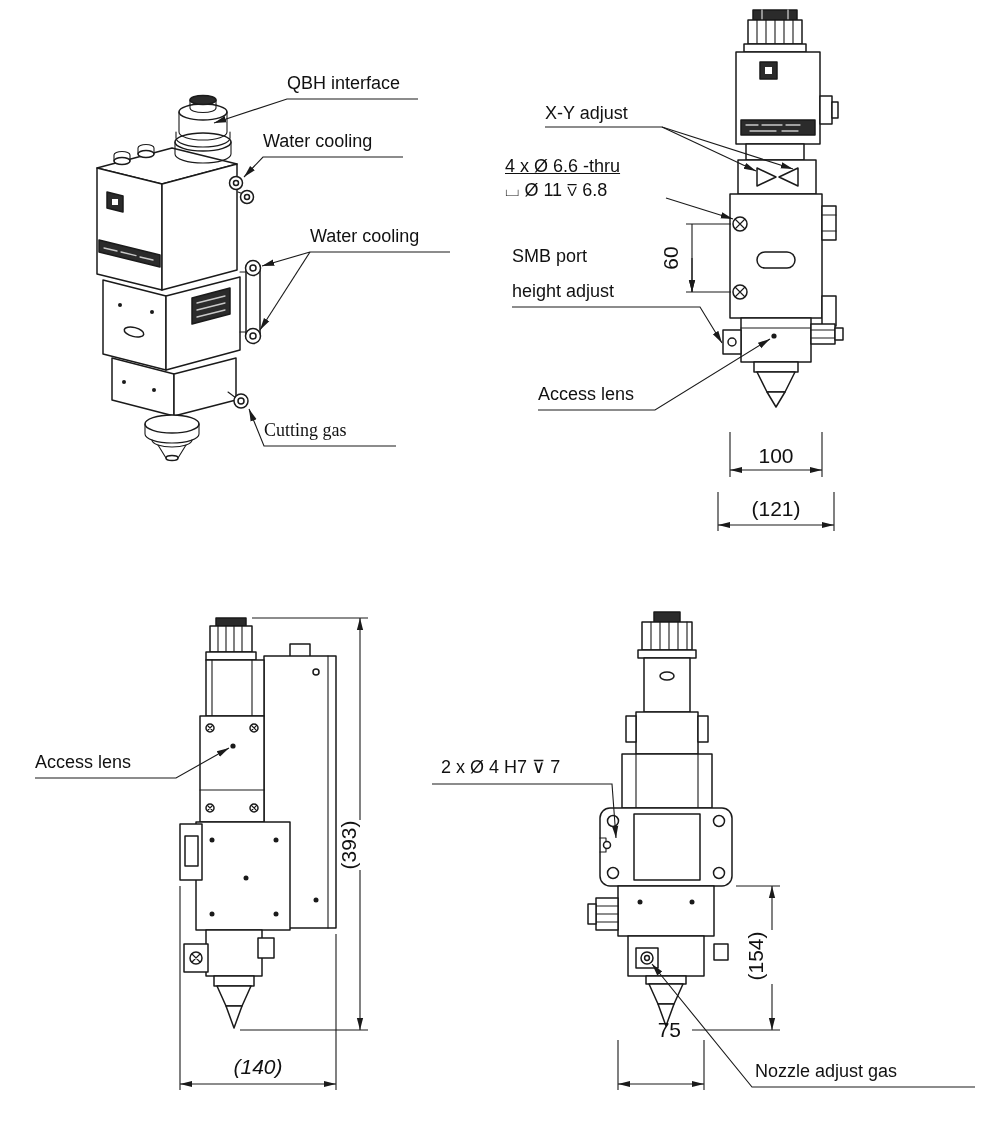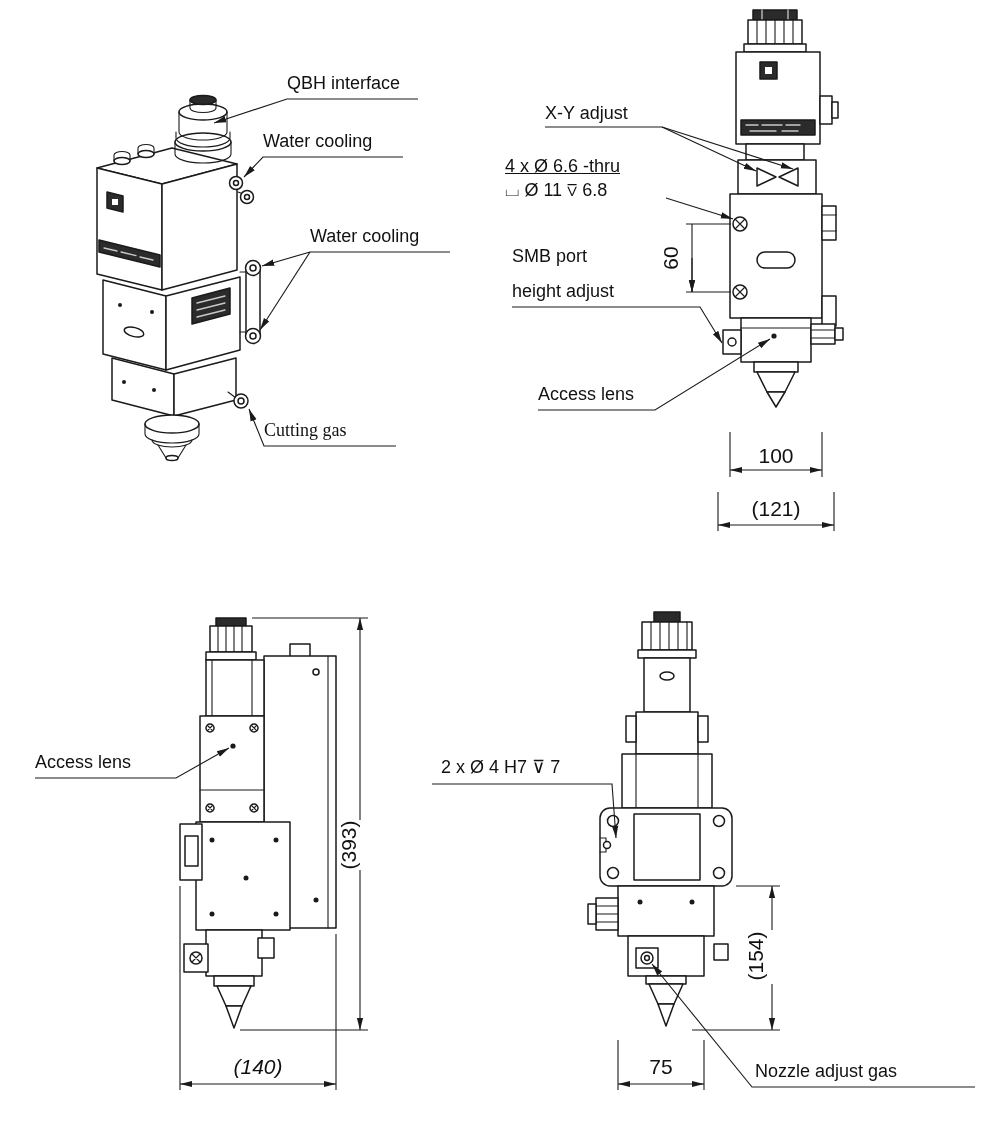--- a/index.html
+++ b/index.html
@@ -342,14 +342,14 @@
 <div class="dim rot" style="left:656px; top:246px; width:30px;">60</div>
 <div class="dim" style="left:746px; top:444px; width:60px;">100</div>
 <div class="dim" style="left:741px; top:497px; width:70px;">(121)</div>
 
 <div class="lbl" style="left:35px; top:753px;">Access lens</div>
 <div class="dim rot" style="left:319px; top:833px; width:60px;">(393)</div>
 <div class="dim" style="left:223px; top:1055px; width:70px;font-style:italic;">(140)</div>
 
 <div class="lbl" style="left:413px; top:758px;margin-left:28px;">2 x Ø 4  H7 ⊽ 7</div>
 <div class="dim rot" style="left:726px; top:944px; width:60px;">(154)</div>
-<div class="dim" style="left:641px; top:1055px; width:40px;">75</div>
+<div class="dim" style="left:641px; top:1018px; width:40px;text-align:right;">75</div>
 <div class="lbl" style="left:755px; top:1062px;">Nozzle adjust gas</div>
 
 </body></html>

